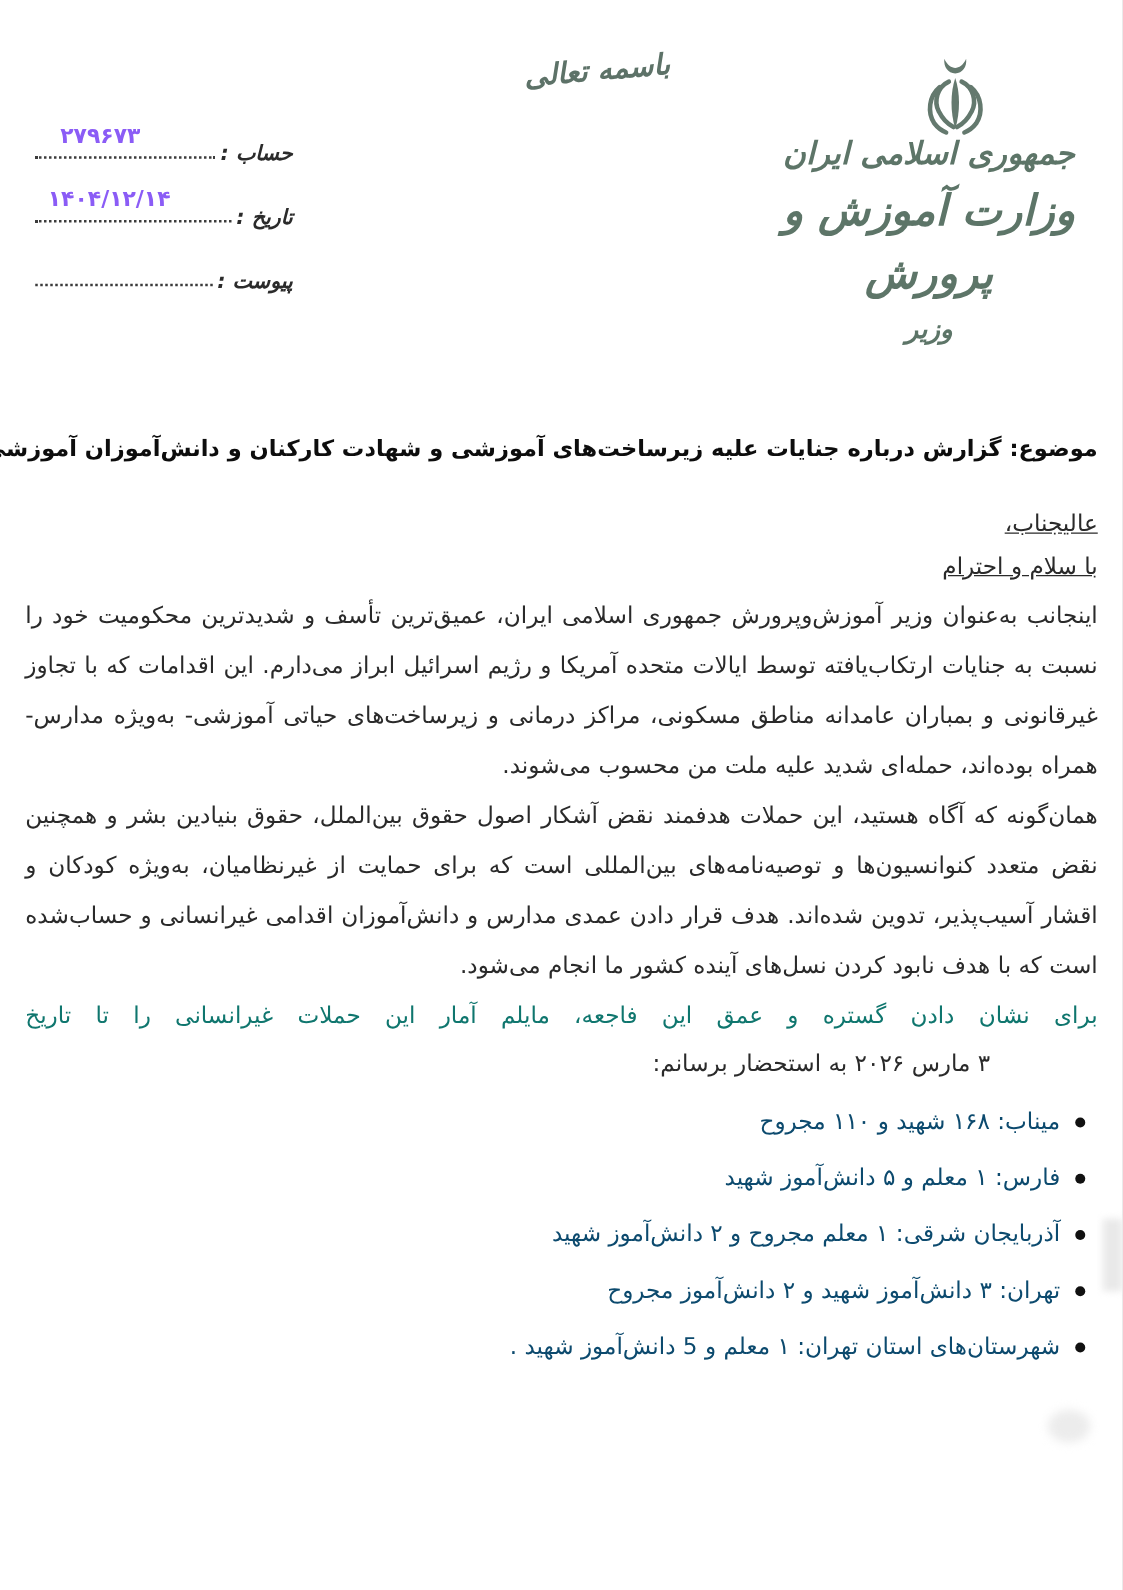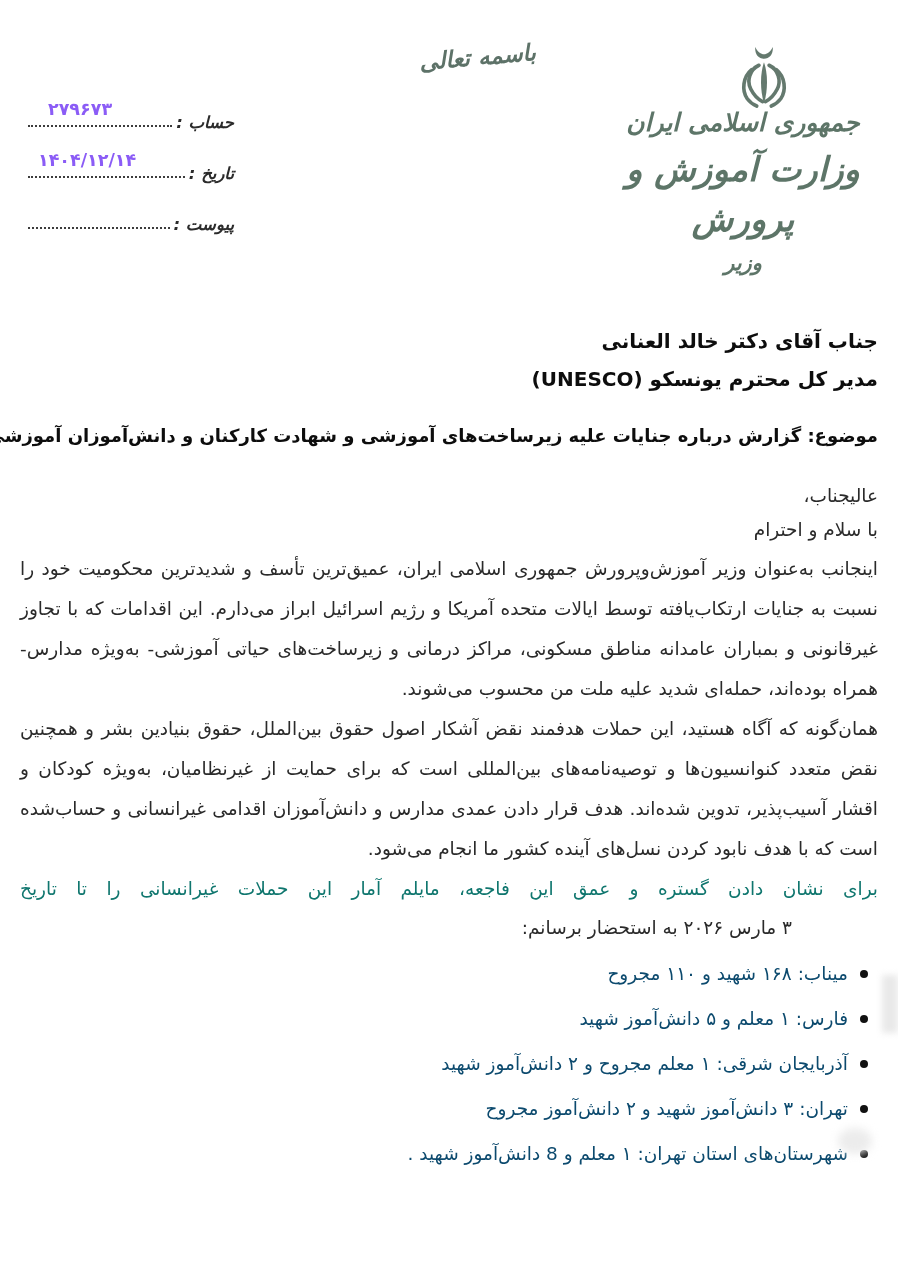--- a/index.html
+++ b/index.html
@@ -41,21 +41,21 @@
     position:absolute; bottom:13px; left:22px;
     font-size:17.5px; font-weight:bold; color:#8b5cf6;
     letter-spacing:2px; white-space:nowrap;
   }
   .meta-value.date { left:12px; }
 
   
   .letter { position:absolute; top:322px; right:20px; left:20px; }
   .recipient { text-align:right; font-weight:bold; font-size:20px; line-height:38px; color:#0d0d0d; }
   .subject { margin-top:27px; font-weight:bold; font-size:18px; color:#0d0d0d; text-align:right; white-space:nowrap; }
-  .salutations { margin-top:33px; font-size:18.5px; line-height:34px; color:#2a2a2a; }
+  .salutations { margin-top:33px; font-size:18.5px; line-height:34px; color:#2a2a2a;text-decoration:underline; }
   .para { font-size:18.5px; line-height:40px; text-align:justify; color:#2a2a2a; }
   .para.first { margin-top:2px; }
   .stats-line1 { font-size:18.5px; line-height:40px; text-align:justify; text-align-last:justify; color:#0f766e; }
   .stats-line2 { font-size:18.5px; line-height:38px; text-align:right; padding-left:85px; color:#2a2a2a;
                  direction:rtl; margin-right:86px; text-align:right; padding-left:0; }
   .casualty-list { list-style:none; margin-top:4px; }
   .casualty-list li { position:relative; padding-right:30px; line-height:45px; font-size:18.5px; color:#0c4a6e; }
   .bullet-dot { position:absolute; right:10px; top:19px; width:8px; height:8px; border-radius:50%; background:#111; display:inline-block; }
 
   
@@ -97,24 +97,20 @@
     </div>
     <div class="meta-row">
       <span class="meta-label">پیوست :</span>
       <span class="meta-dots"></span>
       <span class="meta-value"></span>
     </div>
   </div>
 
   <div class="letter">
 
-    <div class="recipient">
-      <div>جناب آقای دکتر خالد العنانی</div>
-      <div>مدیر کل محترم یونسکو (UNESCO)</div>
-    </div>
 
     <div class="subject">موضوع: گزارش درباره جنایات علیه زیرساخت‌های آموزشی و شهادت کارکنان و دانش‌آموزان آموزشی ایران</div>
 
     <div class="salutations">
       <div>عالیجناب،</div>
       <div>با سلام و احترام</div>
     </div>
 
     <div class="para first">اینجانب به‌عنوان وزیر آموزش‌وپرورش جمهوری اسلامی ایران، عمیق‌ترین تأسف و شدیدترین محکومیت خود را نسبت به جنایات ارتکاب‌یافته توسط ایالات متحده آمریکا و رژیم اسرائیل ابراز می‌دارم. این اقدامات که با تجاوز غیرقانونی و بمباران عامدانه مناطق مسکونی، مراکز درمانی و زیرساخت‌های حیاتی آموزشی- به‌ویژه مدارس- همراه بوده‌اند، حمله‌ای شدید علیه ملت من محسوب می‌شوند.</div>
     <div class="para">همان‌گونه که آگاه هستید، این حملات هدفمند نقض آشکار اصول حقوق بین‌الملل، حقوق بنیادین بشر و همچنین نقض متعدد کنوانسیون‌ها و توصیه‌نامه‌های بین‌المللی است که برای حمایت از غیرنظامیان، به‌ویژه کودکان و اقشار آسیب‌پذیر، تدوین شده‌اند. هدف قرار دادن عمدی مدارس و دانش‌آموزان اقدامی غیرانسانی و حساب‌شده است که با هدف نابود کردن نسل‌های آینده کشور ما انجام می‌شود.</div>
@@ -134,20 +130,20 @@
       <li>
         <span class="bullet-dot"></span>
         <span>آذربایجان شرقی: ۱ معلم مجروح و ۲ دانش‌آموز شهید</span>
       </li>
       <li>
         <span class="bullet-dot"></span>
         <span>تهران: ۳ دانش‌آموز شهید و ۲ دانش‌آموز مجروح</span>
       </li>
       <li>
         <span class="bullet-dot"></span>
-        <span>شهرستان‌های استان تهران: ۱ معلم و 8 دانش‌آموز شهید .</span>
+        <span>شهرستان‌های استان تهران: ۱ معلم و 5 دانش‌آموز شهید .</span>
       </li>
     </ul>
   </div>
 
   <div class="smudge-a"></div>
   <div class="smudge-b"></div>
 </div>
 
 </body></html>

